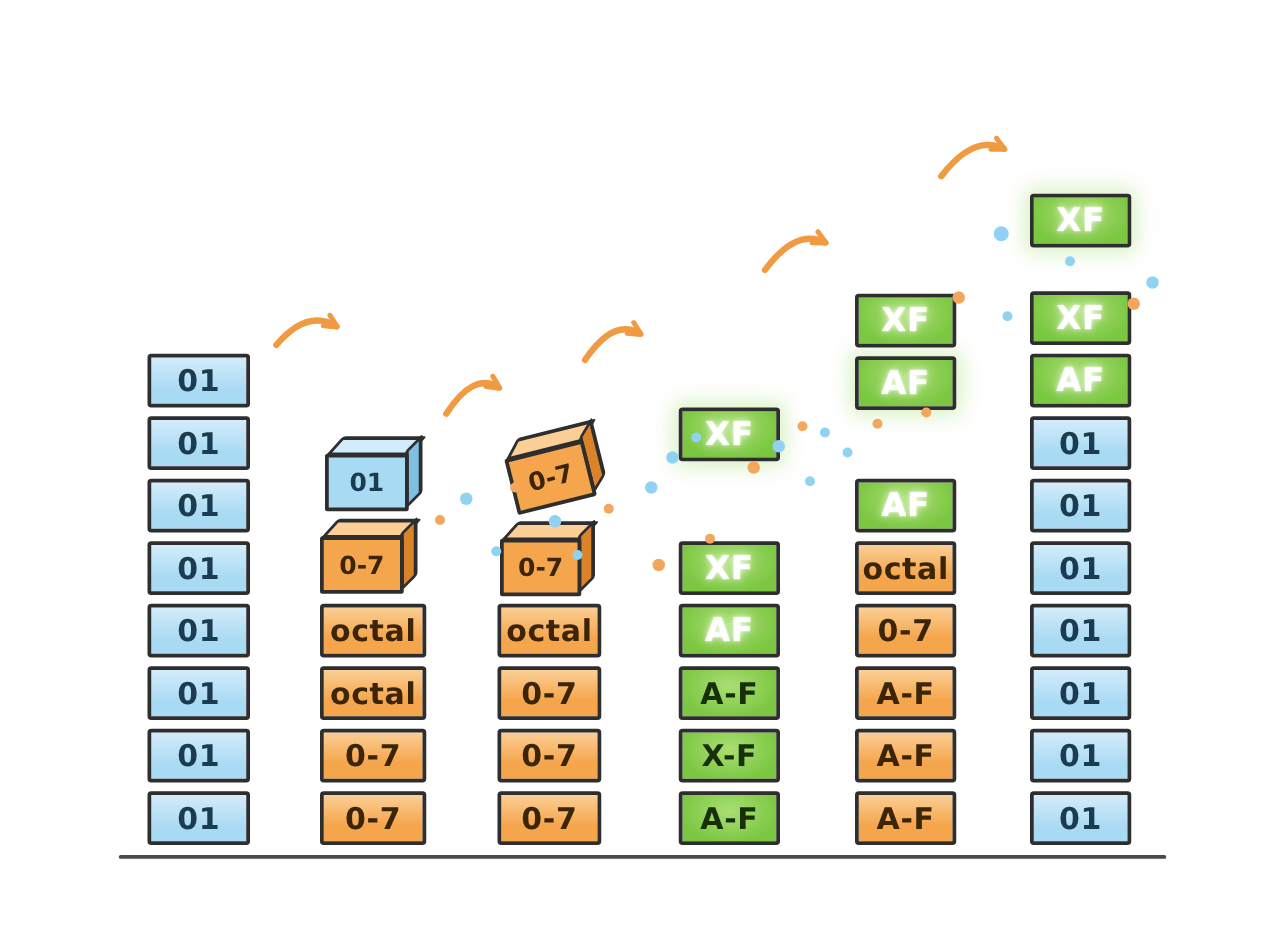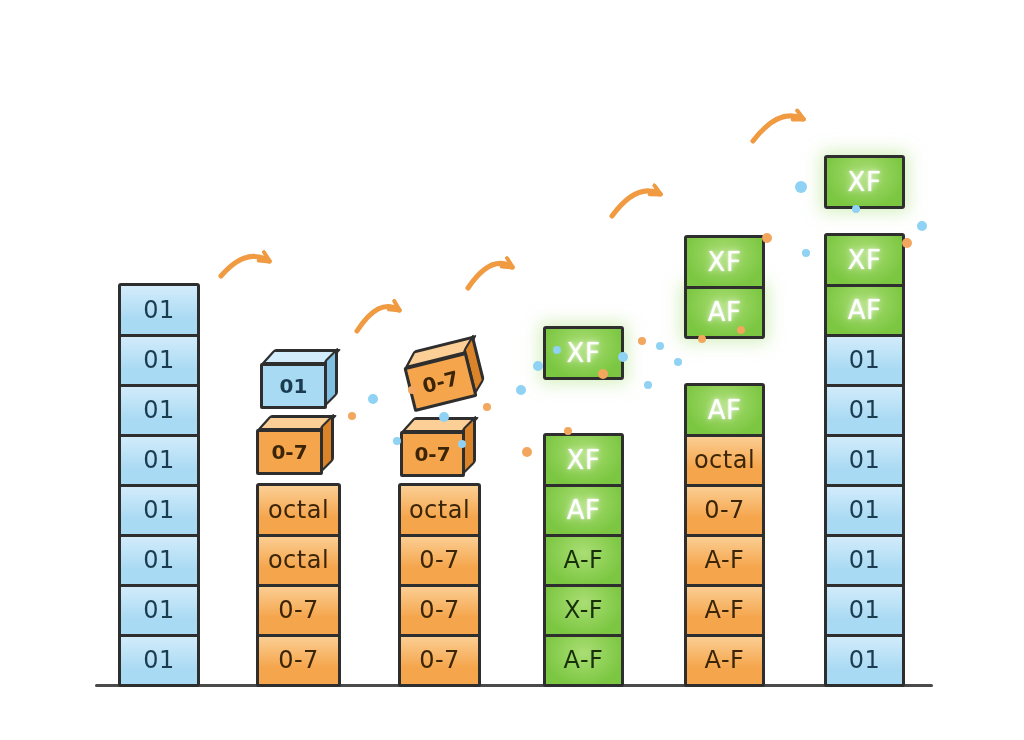--- a/index.html
+++ b/index.html
@@ -10,24 +10,24 @@
 
   #overlay { position:absolute; left:0; top:0; width:1024px; height:740px; z-index:6; pointer-events:none; }
   .arrow { stroke:var(--arrow); stroke-width:5; fill:none; stroke-linecap:round; }
   #ah path { fill:none; stroke-width:4; stroke-linecap:round; stroke-linejoin:round; }
   .dot-blue { fill:var(--dot-blue); }
   .dot-orange { fill:var(--dot-orange); }
 
   #towers { position:absolute; left:0; top:0; width:100%; height:100%; z-index:2; }
 
   .block {
-    position:absolute; height:54px;
+    position:absolute; height:43px;
     display:flex; align-items:center; justify-content:center;
     border:3px solid var(--ink); border-radius:3px;
-    font-weight:normal; font-size:24px; letter-spacing:0.5px;
+    font-weight:bold; font-size:24px; letter-spacing:0.5px;
   }
   .c-blue   { background:linear-gradient(180deg, var(--blue-hi), var(--blue) 70%); color:#1b3c50; }
   .c-orange { background:linear-gradient(180deg, var(--orange-hi), var(--orange) 65%); color:#3b2506; }
   .c-green  { background:radial-gradient(ellipse at 50% 35%, var(--green-hi) 0%, var(--green) 75%); color:#17300a; }
   .t-light  { color:#ffffff; text-shadow:0 0 7px rgba(255,255,255,.85), 0 0 2px rgba(255,255,255,.9); font-size:26px; }
   .floating.c-green { box-shadow:0 0 16px 4px rgba(178,228,134,.5); }
 
   .cube { position:absolute; z-index:3; }
   .cube.tilt { transform:rotate(-14deg); transform-origin:center; }
   .face-front {

